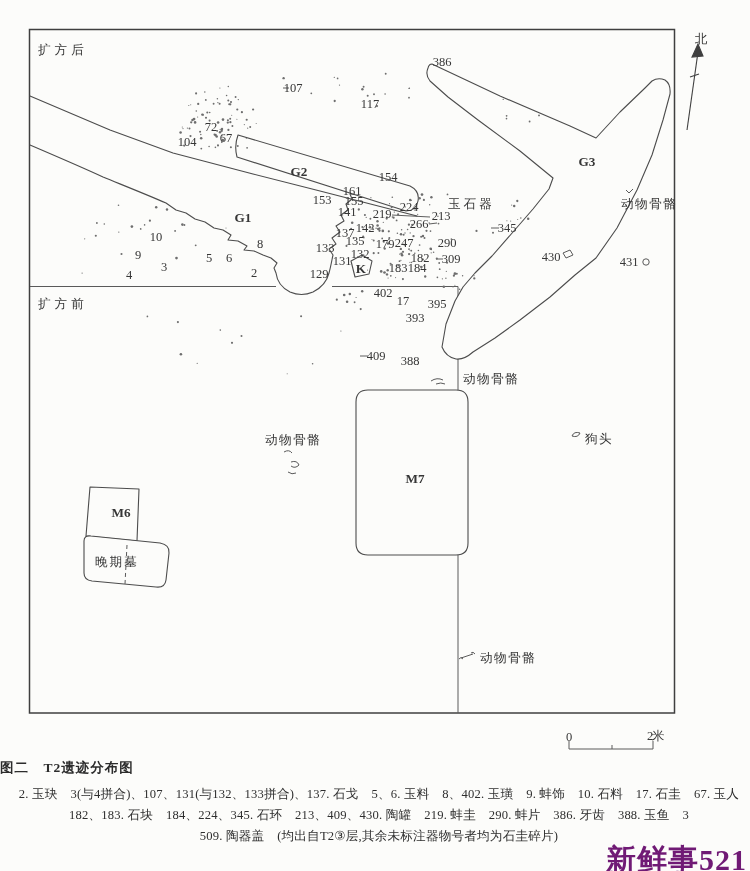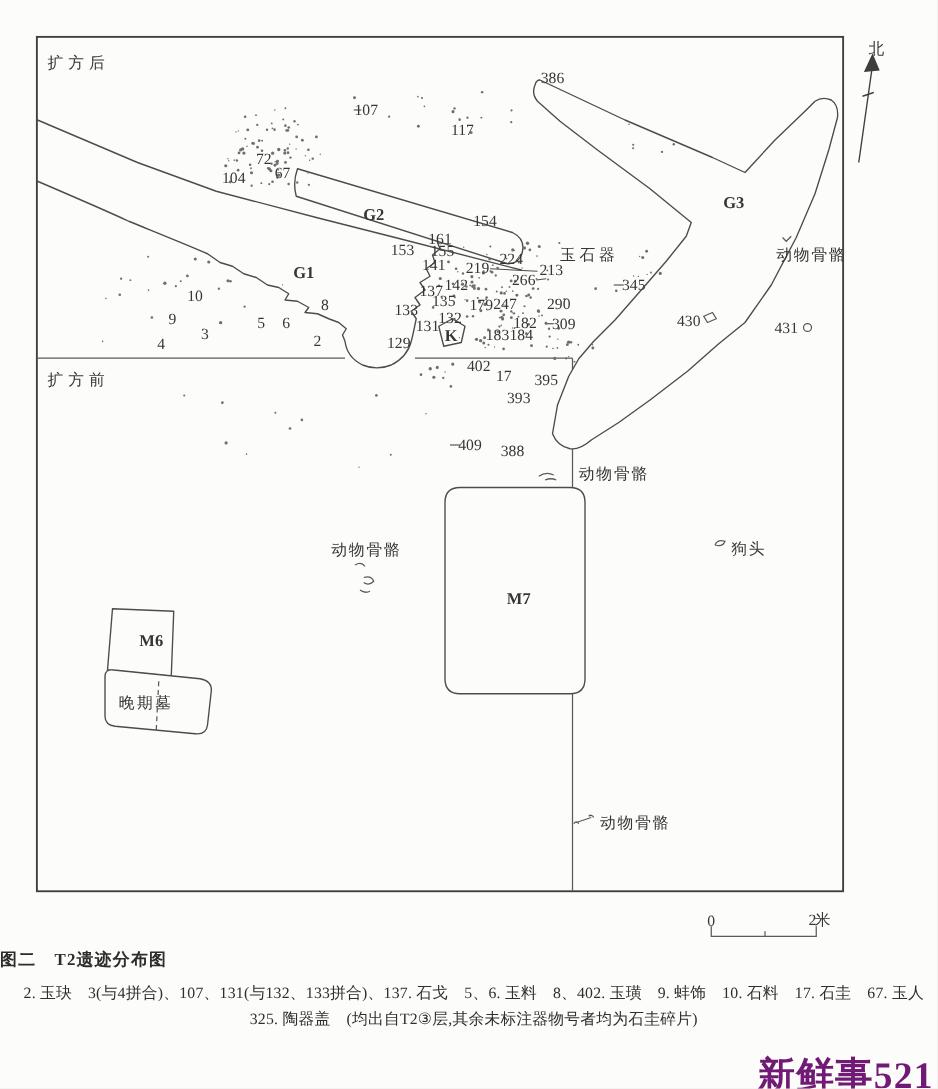--- a/index.html
+++ b/index.html
@@ -427,17 +427,18 @@
         <text x="164" y="271" font-size="12.5" text-anchor="middle" fill="#363636">3</text>
         <text x="254" y="277" font-size="12.5" text-anchor="middle" fill="#363636">2</text>
         <text x="129" y="279" font-size="12.5" text-anchor="middle" fill="#363636">4</text>
       </g>
   </svg>
 
   <div class="caption">图二　T2遗迹分布图</div>
 
   <div class="legend">
     <div>2. 玉玦　3(与4拼合)、107、131(与132、133拼合)、137. 石戈　5、6. 玉料　8、402. 玉璜　9. 蚌饰　10. 石料　17. 石圭　67. 玉人</div>
-    <div>325. 陶器盖　(均出自T2③层,其余未标注器物号者均为石圭碎片)</div>
+    <div>182、183. 石块　184、224、345. 石环　213、409、430. 陶罐　219. 蚌圭　290. 蚌片　386. 牙齿　388. 玉鱼　3</div>
+    <div>509. 陶器盖　(均出自T2③层,其余未标注器物号者均为石圭碎片)</div>
   </div>
 
   <div class="watermark">新鲜事521</div>
 </div>
 
 </body></html>

